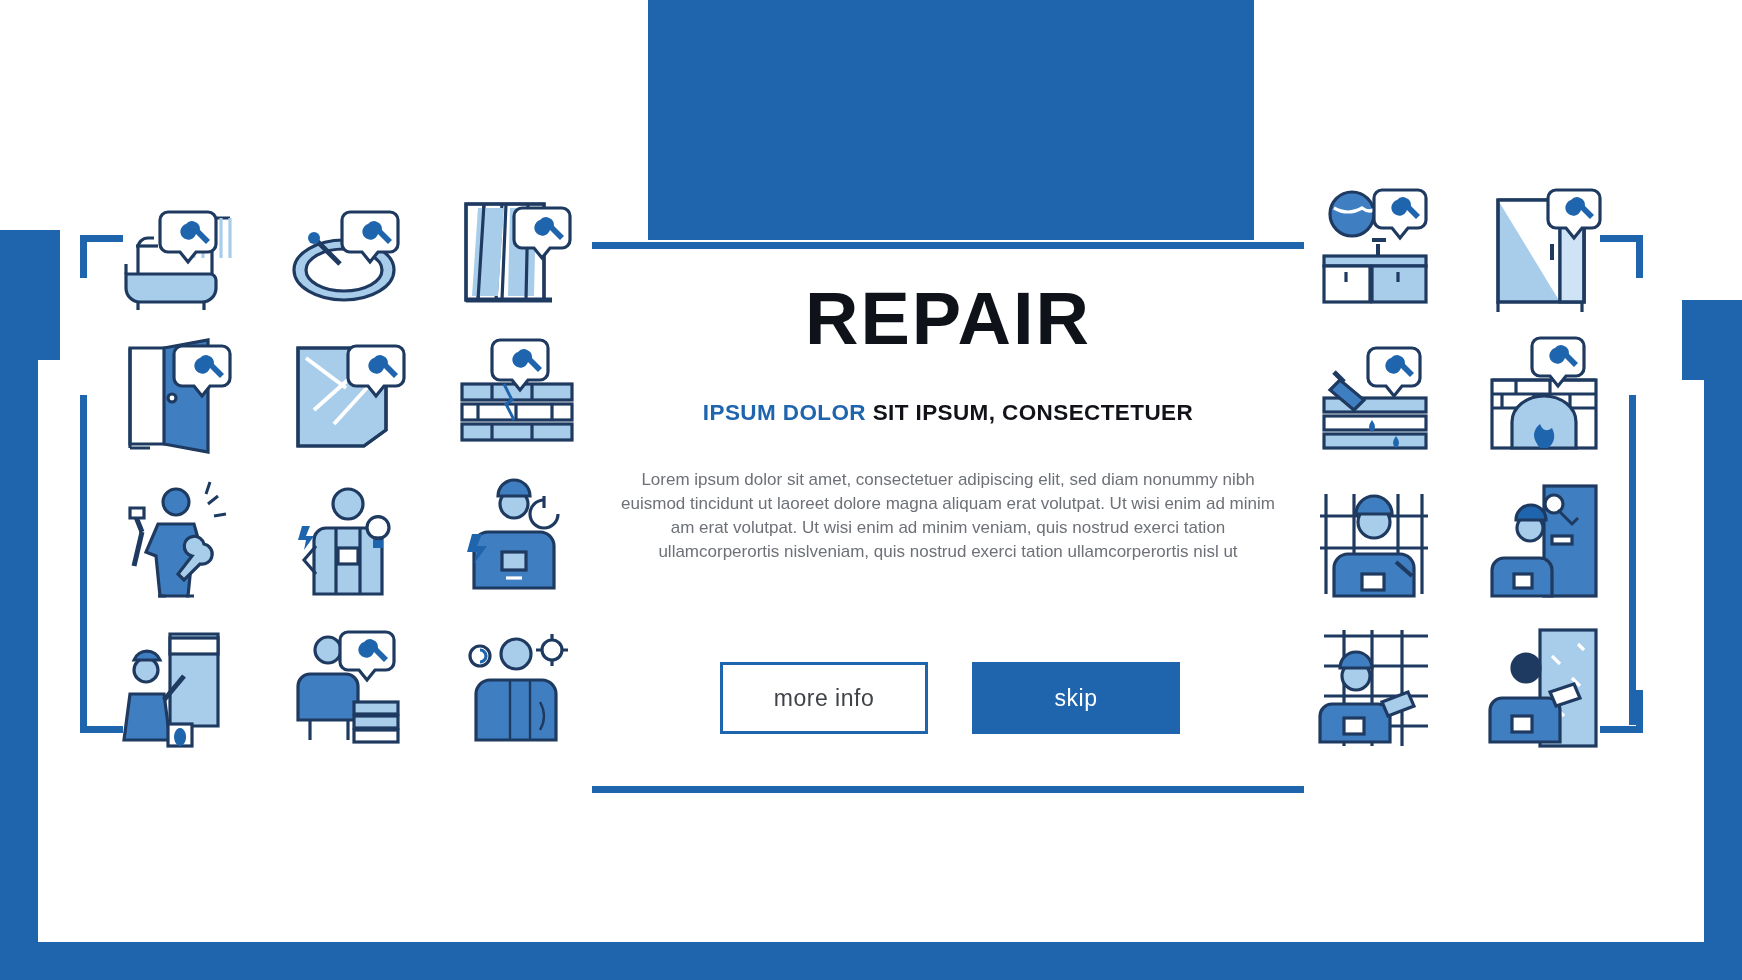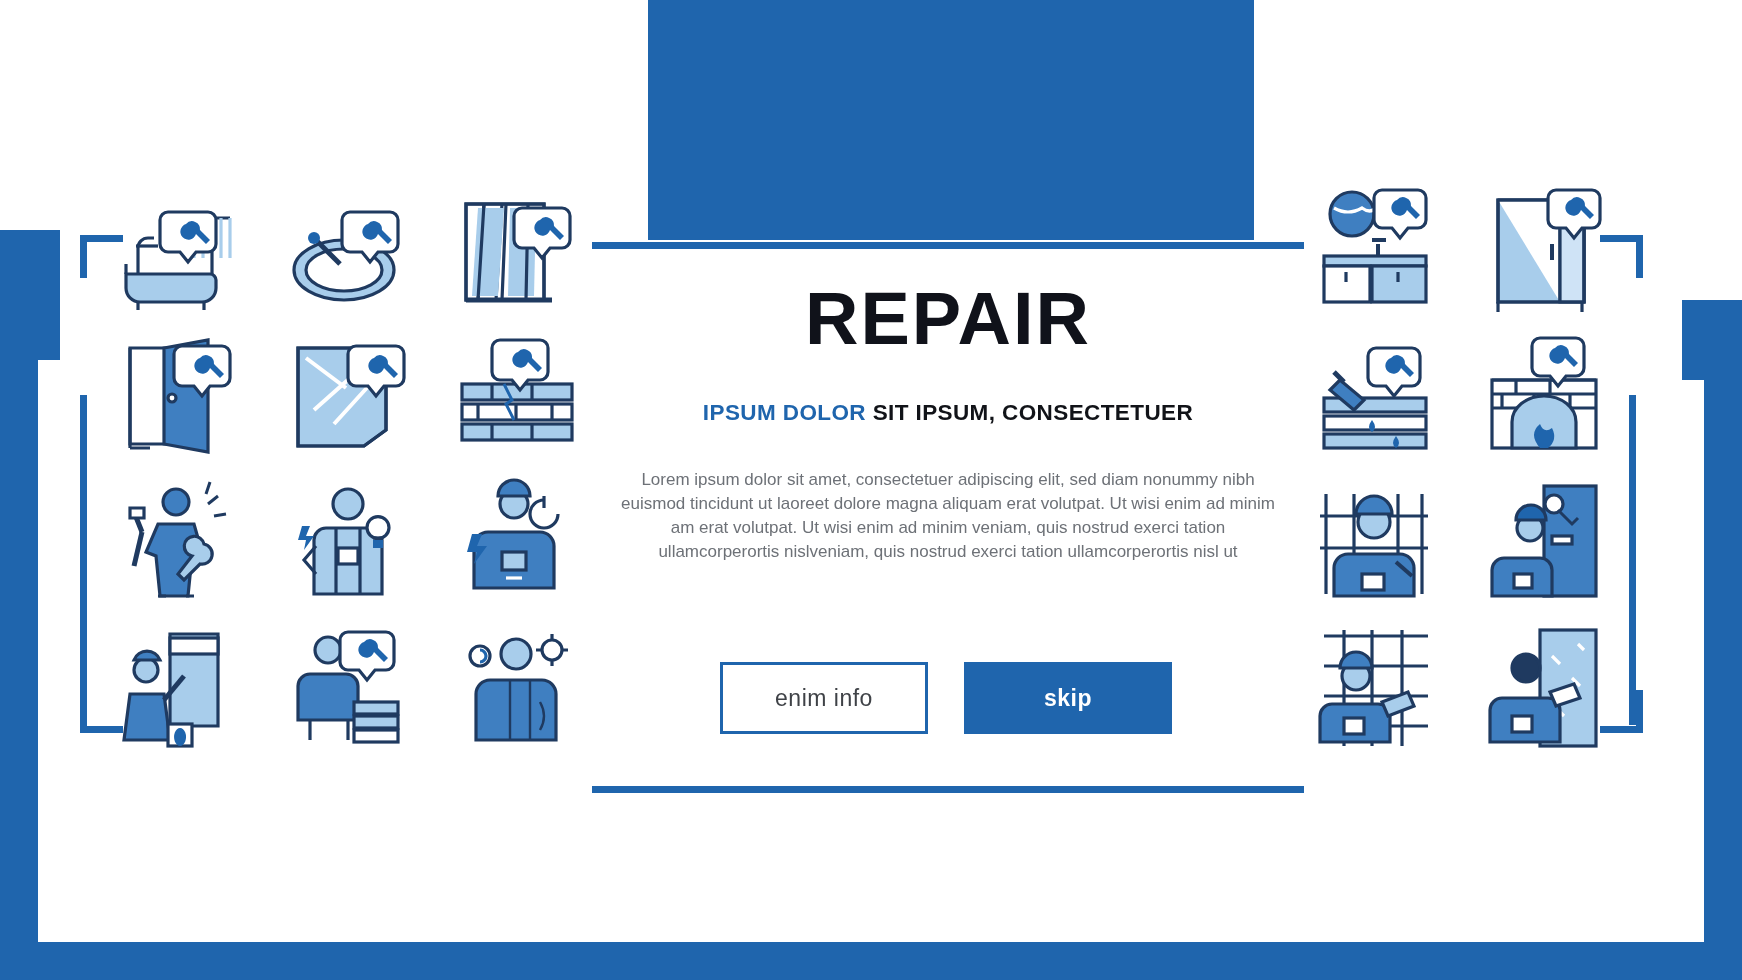--- a/index.html
+++ b/index.html
@@ -38,21 +38,21 @@
   .subtitle{position:absolute;left:560px;top:400px;width:776px;text-align:center;
             font-size:22.5px;font-weight:bold;letter-spacing:0.4px;color:#111318;}
   .subtitle .accent{color:#1f65ad;text-align:right;}
   .body-copy{position:absolute;left:620px;top:468px;width:656px;text-align:center;
              font-size:17px;line-height:1.42;color:#6d7177;}
 
   .btn-row{position:absolute;left:720px;top:662px;width:460px;height:72px;}
   .btn{position:absolute;top:0;height:72px;display:flex;align-items:center;justify-content:center;
        font-size:23px;letter-spacing:0.5px;box-sizing:border-box;cursor:pointer;}
   .btn-more{left:0;width:208px;border:3px solid #1f65ad;color:#3f4247;background:#ffffff;}
-  .btn-skip{left:244px;width:208px;background:#1f65ad;color:#ffffff;font-weight:bold;}
+  .btn-skip{left:252px;width:208px;background:#1f65ad;color:#ffffff;}
 
   
   .grid{position:absolute;display:grid;}
   .grid-left{left:108px;top:178px;grid-template-columns:repeat(3,168px);grid-template-rows:repeat(4,146px);}
   .grid-right{left:1310px;top:178px;grid-template-columns:repeat(2,168px);grid-template-rows:repeat(4,146px);}
   .cell{position:relative;width:168px;height:146px;}
   .cell svg{position:absolute;left:0;top:0;width:168px;height:146px;}
 </style>
 </head>
 <body>
@@ -82,21 +82,21 @@
 
   <div class="title">REPAIR</div>
 
   <div class="subtitle">
     <span class="accent">IPSUM DOLOR</span><span> SIT IPSUM, CONSECTETUER</span>
   </div>
 
   <div class="body-copy">Lorem ipsum dolor sit amet, consectetuer adipiscing elit, sed diam nonummy nibh euismod tincidunt ut laoreet dolore magna aliquam erat volutpat. Ut wisi enim ad minim am erat volutpat. Ut wisi enim ad minim veniam, quis nostrud exerci tation ullamcorperortis nislveniam, quis nostrud exerci tation ullamcorperortis nisl ut</div>
 
   <div class="btn-row">
-    <div class="btn btn-more">enim info</div>
+    <div class="btn btn-more">more info</div>
     <div class="btn btn-skip">skip</div>
   </div>
 
   <div class="grid grid-left">
 
     <div class="cell">
       <svg viewBox="0 0 168 146">
         <g fill="none" stroke="#1f3a60" stroke-width="3.2">
           <path d="M18 96 h84 a6 6 0 0 1 6 6 v8 a14 14 0 0 1-14 14 H32 a14 14 0 0 1-14-14 z" fill="#a8cdeb"></path>
           <path d="M18 96 v-10"></path>

